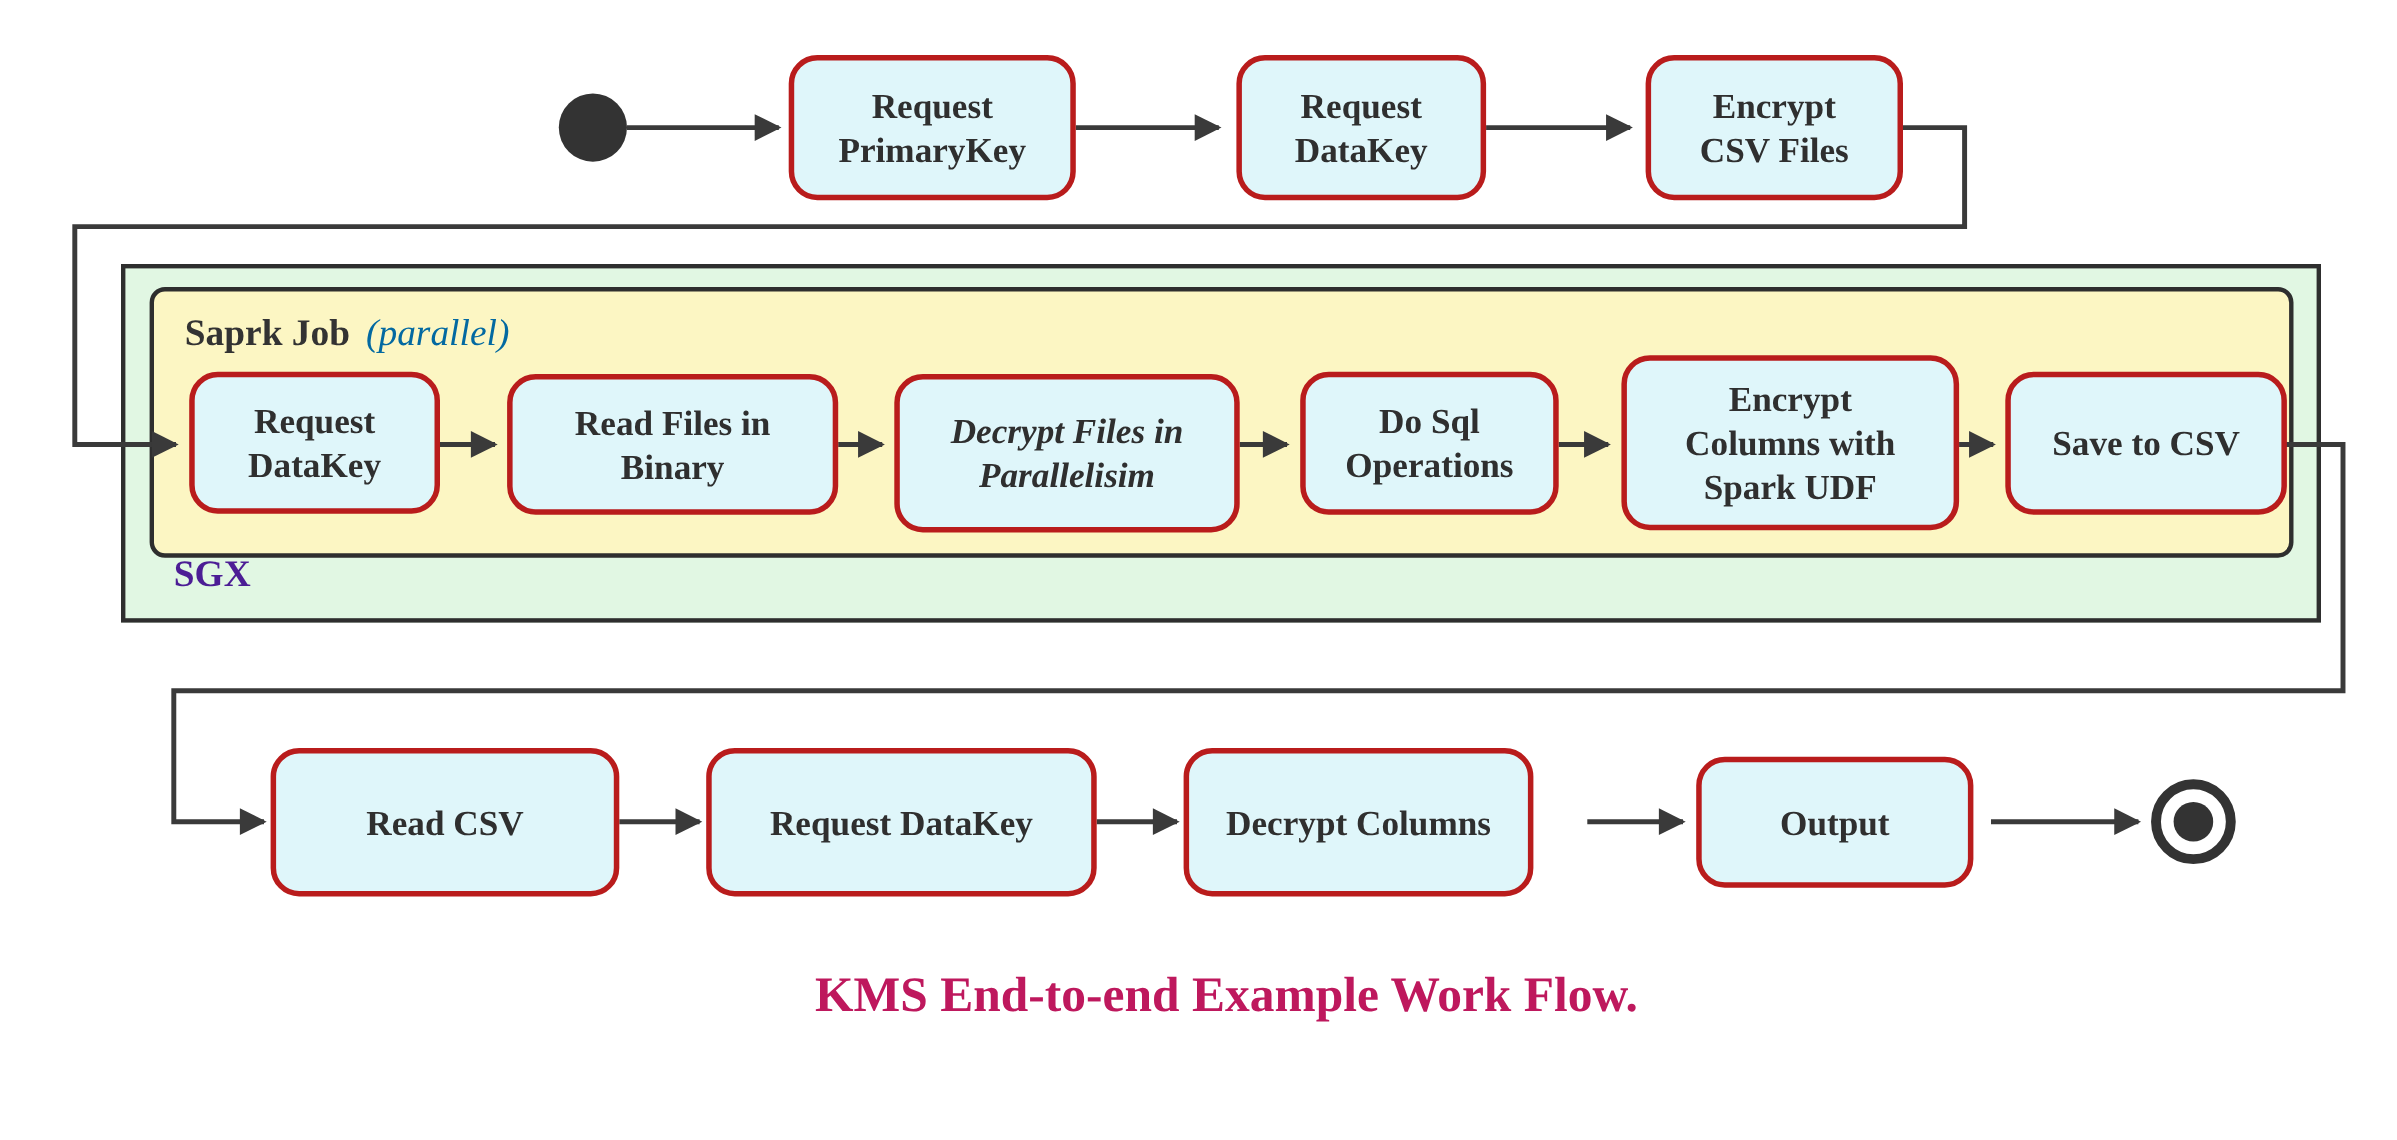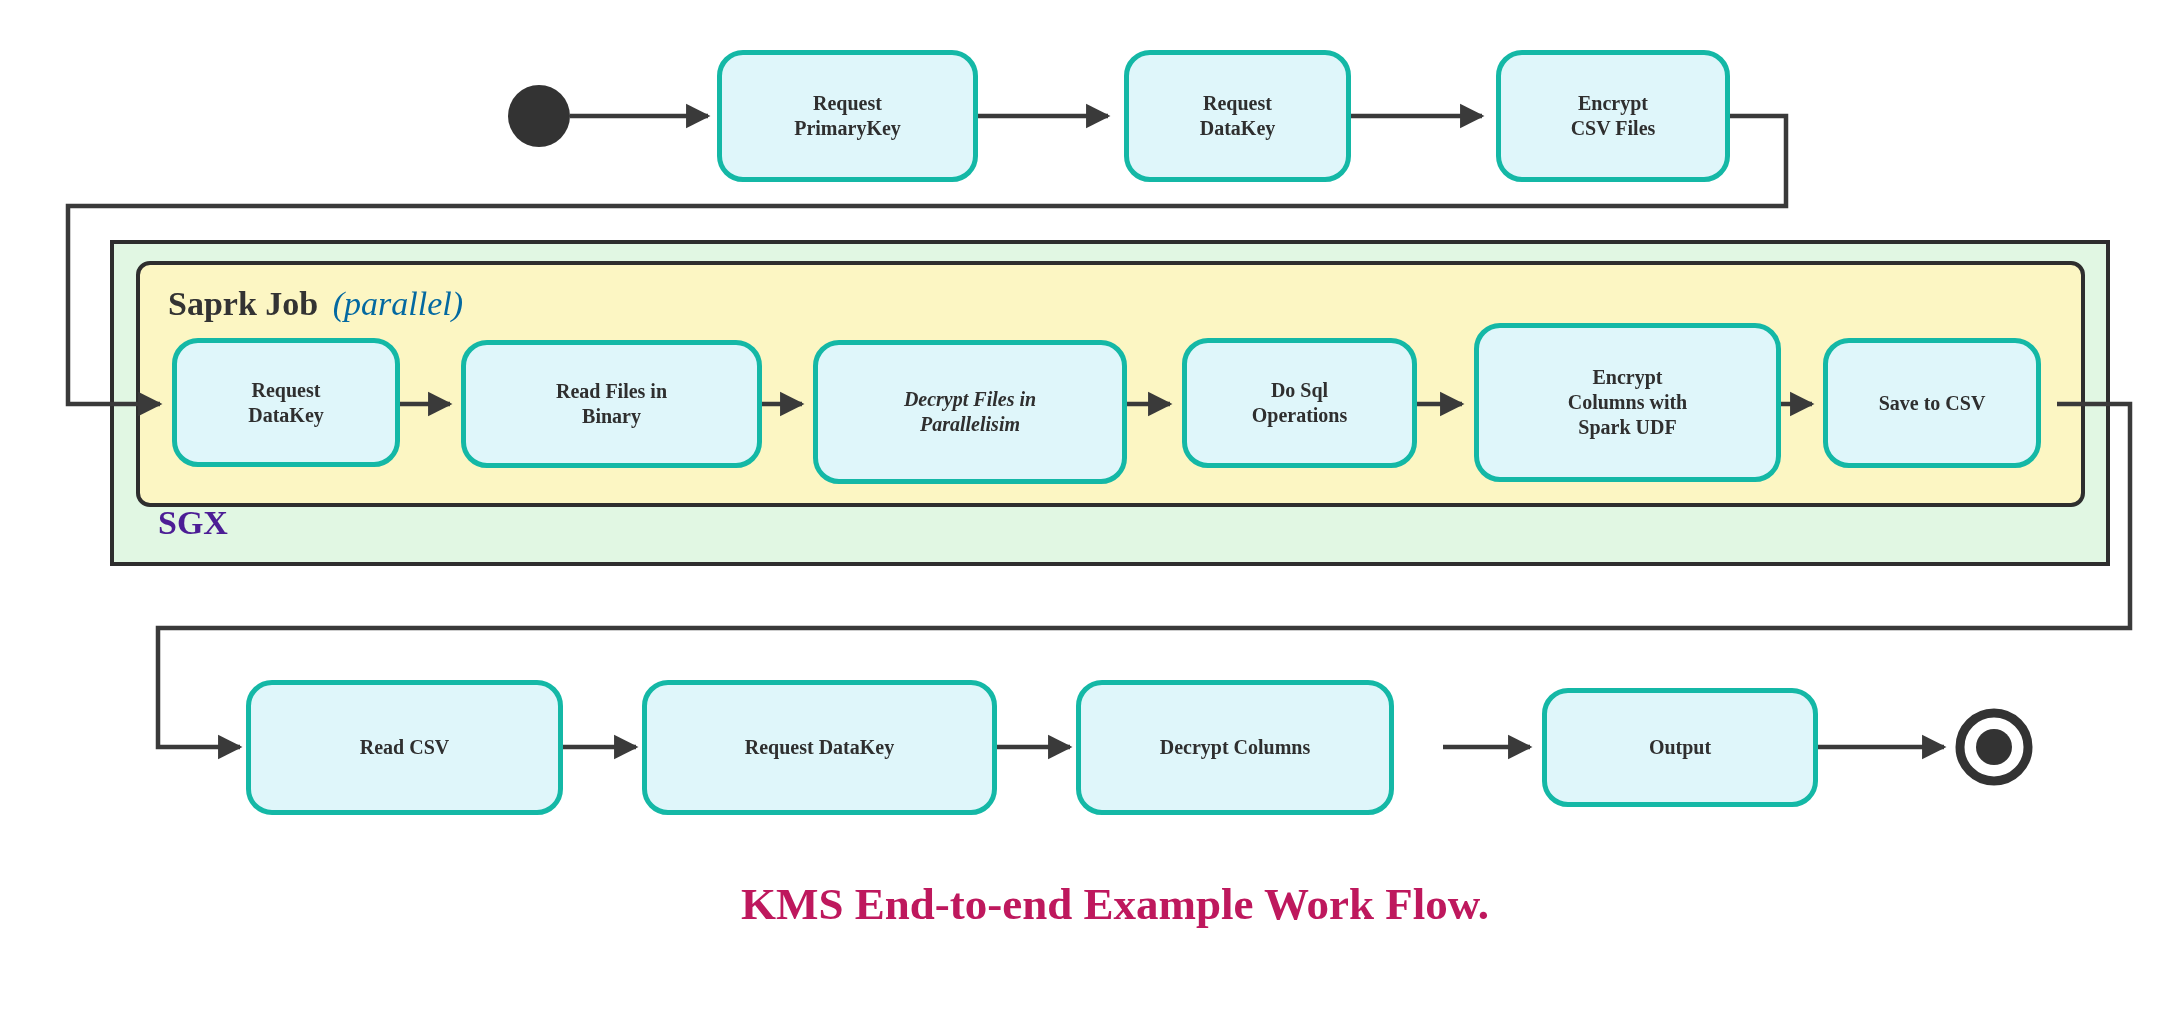--- a/index.html
+++ b/index.html
@@ -25,23 +25,23 @@
   }
   .spark-label .bold{font-weight:bold;}
   .spark-label .qual{font-style:italic;font-weight:normal;color:#0369a1;margin-left:6px;}
   .sgx-label{
     position:absolute;left:44px;top:260px;
     font-size:34px;font-weight:bold;color:#4c1d95;
   }
   svg.wires{position:absolute;left:0;top:0;z-index:5;}
   .node{
     position:absolute;box-sizing:border-box;z-index:10;
-    background:#dff6fa;border:5px solid #14b8a6;border-radius:26px;
+    background:#dff6fa;border:5px solid #b91c1c;border-radius:26px;
     display:flex;align-items:center;justify-content:center;
-    text-align:center;font-weight:bold;font-size:20px;color:#2f2f2f;
+    text-align:center;font-weight:bold;font-size:32px;color:#2f2f2f;
     line-height:1.25;white-space:pre-line;
   }
   .title{
     position:absolute;left:1115px;top:878px;transform:translateX(-50%);
     font-size:45px;font-weight:bold;color:#be185d;white-space:nowrap;z-index:10;
   }
 </style>
 </head>
 <body>
 
@@ -98,22 +98,22 @@
 DataKey</div>
   <div class="node" style="left:461px;top:340px;width:301px;height:128px;">Read Files in
 Binary</div>
   <div class="node" style="left:813px;top:340px;width:314px;height:144px;font-style:italic;">Decrypt Files in
 Parallelisim</div>
   <div class="node" style="left:1182px;top:338px;width:235px;height:130px;">Do Sql
 Operations</div>
   <div class="node" style="left:1474px;top:323px;width:307px;height:159px;">Encrypt
 Columns with
 Spark UDF</div>
-  <div class="node" style="left:1823px;top:338px;width:218px;height:130px;">Save to CSV</div>
+  <div class="node" style="left:1823px;top:338px;width:256px;height:130px;">Save to CSV</div>
 
   <div class="node" style="left:246px;top:680px;width:317px;height:135px;">Read CSV</div>
   <div class="node" style="left:642px;top:680px;width:355px;height:135px;">Request DataKey</div>
   <div class="node" style="left:1076px;top:680px;width:318px;height:135px;">Decrypt Columns</div>
-  <div class="node" style="left:1542px;top:688px;width:276px;height:119px;">Output</div>
+  <div class="node" style="left:1542px;top:688px;width:252px;height:119px;">Output</div>
 
   <div class="title">KMS End-to-end Example Work Flow.</div>
 
 </div>
 
 </body></html>

